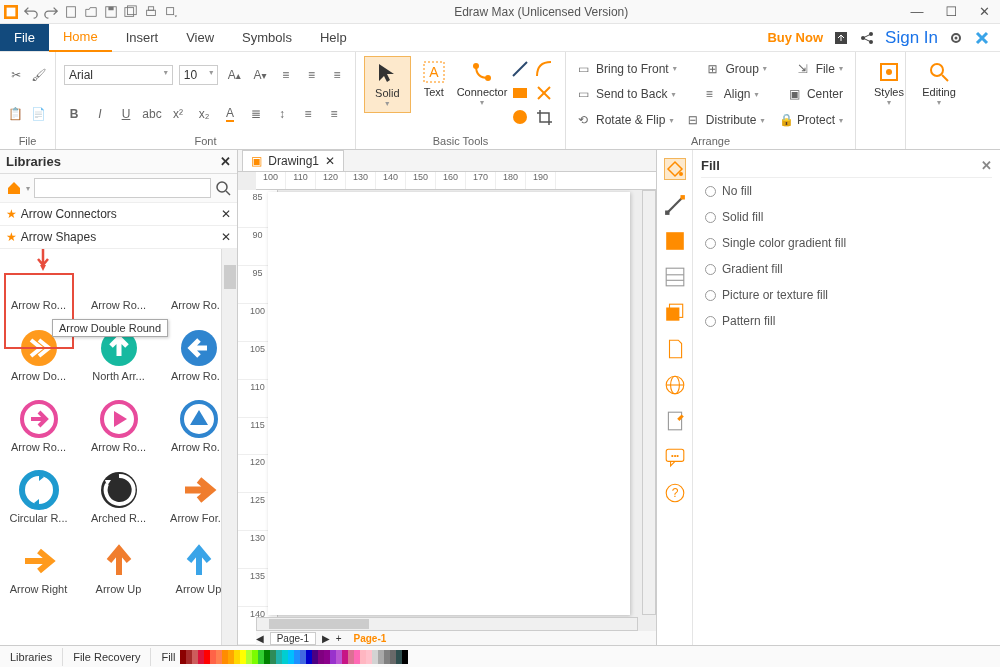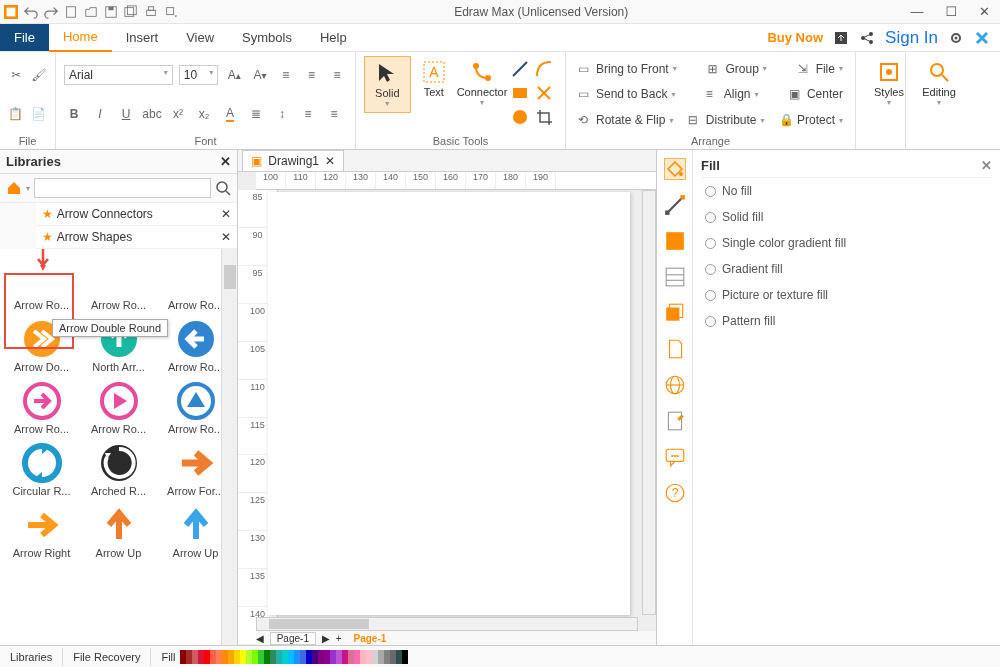--- a/index.html
+++ b/index.html
@@ -41,24 +41,24 @@
 
 .workspace { display:flex; height:calc(667px - 24px - 28px - 98px - 22px); }
 
 
 .lib-panel { width:238px; border-right:1px solid #ccc; display:flex; flex-direction:column; background:#fafafa; }
 .lib-header { display:flex; justify-content:space-between; align-items:center; padding:4px 6px; font-size:13px; font-weight:600; border-bottom:1px solid #ddd; }
 .lib-search { display:flex; align-items:center; padding:4px 6px; gap:4px; border-bottom:1px solid #eee; }
 .lib-search .house { width:16px; height:16px; color:#ff8c00; }
 .lib-search input { flex:1; border:1px solid #ccc; padding:2px 4px; font-size:12px; }
 .lib-search .mag { width:16px; height:16px; color:#666; }
-.lib-cat { display:flex; justify-content:space-between; align-items:center; padding:4px 6px; font-size:12px; border-bottom:1px solid #eee; background:#fff;margin-left:36px; }
+.lib-cat { display:flex; justify-content:space-between; align-items:center; padding:4px 6px; font-size:12px; border-bottom:1px solid #eee; background:#fff; }
 .lib-cat .star { color:#ff8c00; margin-right:4px; }
 .shapes-grid { flex:1; overflow:hidden; position:relative; background:#fff; }
-.shapes-inner { display:grid; grid-template-columns:repeat(3, 1fr); gap:2px; padding:4px; }
+.shapes-inner { display:grid; grid-template-columns:repeat(3, 1fr); gap:11px; padding:4px; }
 .shape-cell { display:flex; flex-direction:column; align-items:center; font-size:11px; color:#444; padding:2px; }
 .shape-cell .sh-icon { width:44px; height:44px; display:flex; align-items:center; justify-content:center; }
 .highlight-box { position:absolute; border:2px solid #e74c3c; top:24px; left:4px; width:70px; height:76px; pointer-events:none; }
 .red-arrow-ind { position:absolute; top:-4px; left:36px; width:14px; height:28px; pointer-events:none; }
 .tooltip-box { position:absolute; left:52px; top:70px; background:#fff; border:1px solid #aaa; padding:2px 6px; font-size:11px; box-shadow:1px 1px 3px rgba(0,0,0,.2); white-space:nowrap; }
 .lib-scroll { position:absolute; right:0; top:0; width:16px; height:100%; background:#f0f0f0; border-left:1px solid #ddd; }
 .lib-scroll .thumb { position:absolute; top:16px; left:2px; width:12px; height:24px; background:#ccc; }
 
 
 .canvas-area { flex:1; display:flex; flex-direction:column; background:#eee; min-width:0; }

